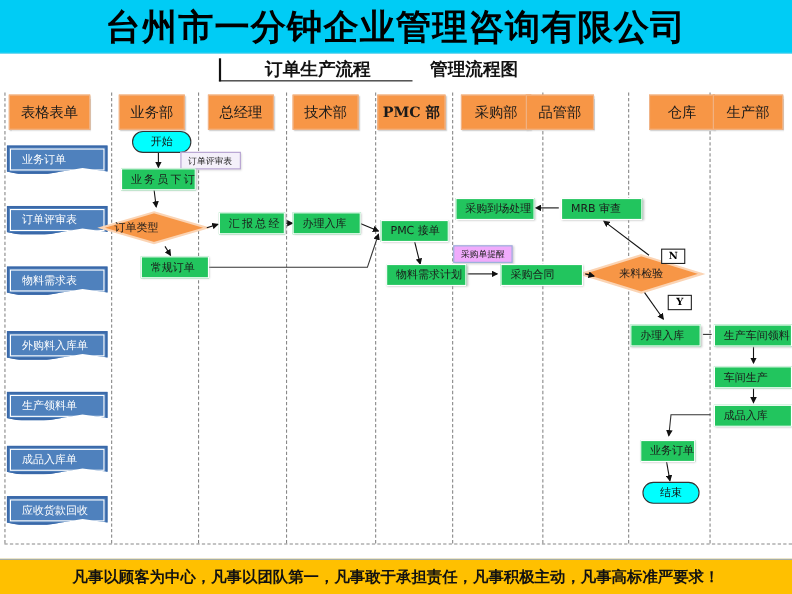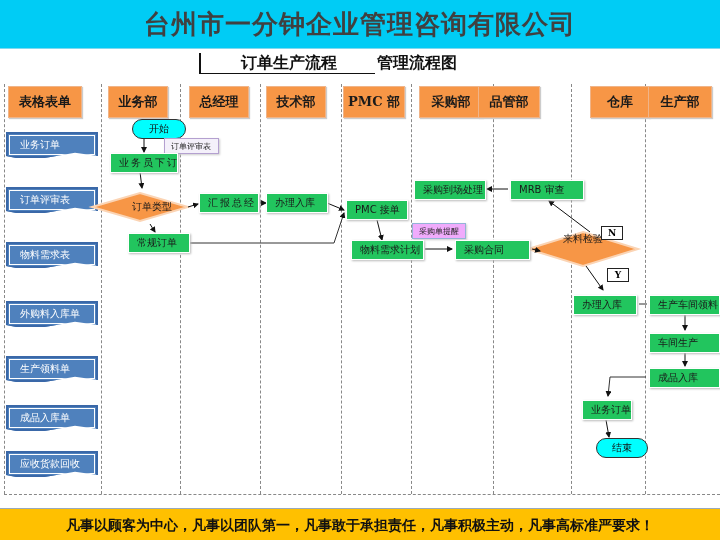--- a/index.html
+++ b/index.html
@@ -1,36 +1,36 @@
 <!DOCTYPE html>
 <html><head>
 <meta charset="utf-8">
 <style>
   html, body { margin:0; padding:0; }
   body { width:720px; height:540px; position:relative; background:#ffffff; overflow:hidden;
          font-family:"DejaVu Sans", sans-serif; }
   .banner { position:absolute; left:0; top:0; width:720px; height:48px; background:#00ccf5;
-            border-bottom:1px solid #7fd9ef; color:#404040; font-size:26px; font-weight:bold;
+            border-bottom:1px solid #7fd9ef; color:#000000; font-size:32px; font-weight:bold;
             text-align:center; line-height:48px; letter-spacing:1px; }
   .subtitle { position:absolute; top:53px; left:199px; height:22px; font-size:16px; font-weight:bold; color:#111; white-space:nowrap; }
   .subtitle .u { display:inline-block; border-left:2px solid #111; border-bottom:1.5px solid #111;
                  padding:0 38px 0 40px; line-height:20px; }
-  .subtitle .rest { display:inline-block; line-height:20px; margin-left:2px; }
+  .subtitle .rest { display:inline-block; line-height:20px; margin-left:16px; }
   .lane-line { position:absolute; top:84px; height:410px; width:0; border-left:1px dashed #888; }
   .bottom-line { position:absolute; left:4px; top:494px; width:716px; border-top:1px dashed #888; }
   .hdr { position:absolute; top:86px; height:30px; background:#f79646; border:1px solid #f0b488;
-         box-shadow:1px 1px 1px #ccc; font-size:13px; font-weight:bold; color:#1a1a1a;
+         box-shadow:1px 1px 1px #ccc; font-size:13px; font-weight:normal; color:#1a1a1a;
          display:flex; align-items:center; justify-content:center; font-family:"DejaVu Serif", serif; }
   .doc { position:absolute; left:6px; width:92px; height:26px; background:#4f81bd; border:2px solid #3a68a8;
          outline:1px solid #fff; outline-offset:-4px; color:#fff; font-size:10px; display:flex; align-items:center;
          padding-left:12px; box-sizing:border-box; clip-path:polygon(0 0,100% 0,100% 92%,75% 80%,50% 95%,25% 110%,0 92%); }
   .proc { position:absolute; height:20px; background:#22c55e; border:1px solid #fff; box-shadow:1px 1px 2px #bbb;
           font-size:10px; color:#1a1a1a; display:flex; align-items:center; padding-left:8px; box-sizing:border-box; white-space:nowrap; }
   .term { position:absolute; height:20px; background:#00ffff; border:1.5px solid #333; border-radius:12px;
-          font-size:10px; color:#111; display:flex; align-items:center; justify-content:center; box-sizing:border-box;margin-left:12px; }
+          font-size:10px; color:#111; display:flex; align-items:center; justify-content:center; box-sizing:border-box; }
   .note { position:absolute; height:16px; background:#f4f0fa; border:1px solid #b4a0d0; font-size:8px; color:#222;
           display:flex; align-items:center; padding-left:6px; box-sizing:border-box; box-shadow:1px 1px 2px #ccc; white-space:nowrap; }
   .note.blue { background:#f0abfc; border-color:#95b3d7; }
   .yn { position:absolute; width:22px; height:14px; background:#fff; border:1px solid #222; font-size:9px;
         font-weight:bold; display:flex; align-items:center; justify-content:center; box-sizing:border-box; font-family:"DejaVu Serif", serif; }
   .footer { position:absolute; left:0; top:508px; width:720px; height:32px; background:#ffc000; border-top:1px solid #9ab;
             font-size:14px; font-weight:bold; color:#111; text-align:center; line-height:32px; font-family:"DejaVu Serif", serif; }
   svg.arrows { position:absolute; left:0; top:0; width:720px; height:540px; pointer-events:none; }
   .dia-label { position:absolute; font-size:10px; color:#1a1a1a; display:flex; align-items:center; justify-content:center; }
 </style>
@@ -95,22 +95,22 @@
   <line x1="590" y1="232" x2="549" y2="201" stroke="#111" stroke-width="1" marker-end="url(#ah)"></line>
   <line x1="508" y1="189" x2="487" y2="189" stroke="#111" stroke-width="1" marker-end="url(#ah)"></line>
   <line x1="586" y1="266" x2="603" y2="290" stroke="#111" stroke-width="1" marker-end="url(#ah)"></line>
   <line x1="639" y1="304" x2="647" y2="304" stroke="#333" stroke-width="1"></line>
   <line x1="685" y1="314" x2="685" y2="330" stroke="#111" stroke-width="1" marker-end="url(#ah)"></line>
   <line x1="685" y1="353" x2="685" y2="366" stroke="#111" stroke-width="1" marker-end="url(#ah)"></line>
   <polyline points="646,377 610,377 608,396" fill="none" stroke="#333" stroke-width="1" marker-end="url(#ah)"></polyline>
   <line x1="606" y1="420" x2="609" y2="437" stroke="#111" stroke-width="1" marker-end="url(#ah)"></line>
 </svg>
 
-<div class="dia-label" style="left:120px;top:200px;width:64px;height:14px">订单类型</div>
-<div class="dia-label" style="left:548px;top:232px;width:70px;height:14px">来料检验</div>
+<div class="dia-label" style="left:92px;top:200px;width:64px;height:14px">订单类型</div>
+<div class="dia-label" style="left:548px;top:242px;width:70px;height:14px">来料检验</div>
 
 <div class="term" style="left:120px;top:119px;width:54px">开始</div>
 <div class="note" style="left:164px;top:138px;width:55px">订单评审表</div>
 <div class="proc" style="left:110px;top:153px;width:68px;letter-spacing:2px">业务员下订</div>
 <div class="proc" style="left:199px;top:193px;width:60px;letter-spacing:2px">汇报总经</div>
 <div class="proc" style="left:266px;top:193px;width:62px">办理入库</div>
 <div class="proc" style="left:128px;top:233px;width:62px">常规订单</div>
 <div class="proc" style="left:346px;top:200px;width:62px">PMC 接单</div>
 <div class="note blue" style="left:412px;top:223px;width:54px">采购单提醒</div>
 <div class="proc" style="left:351px;top:240px;width:73px">物料需求计划</div>

